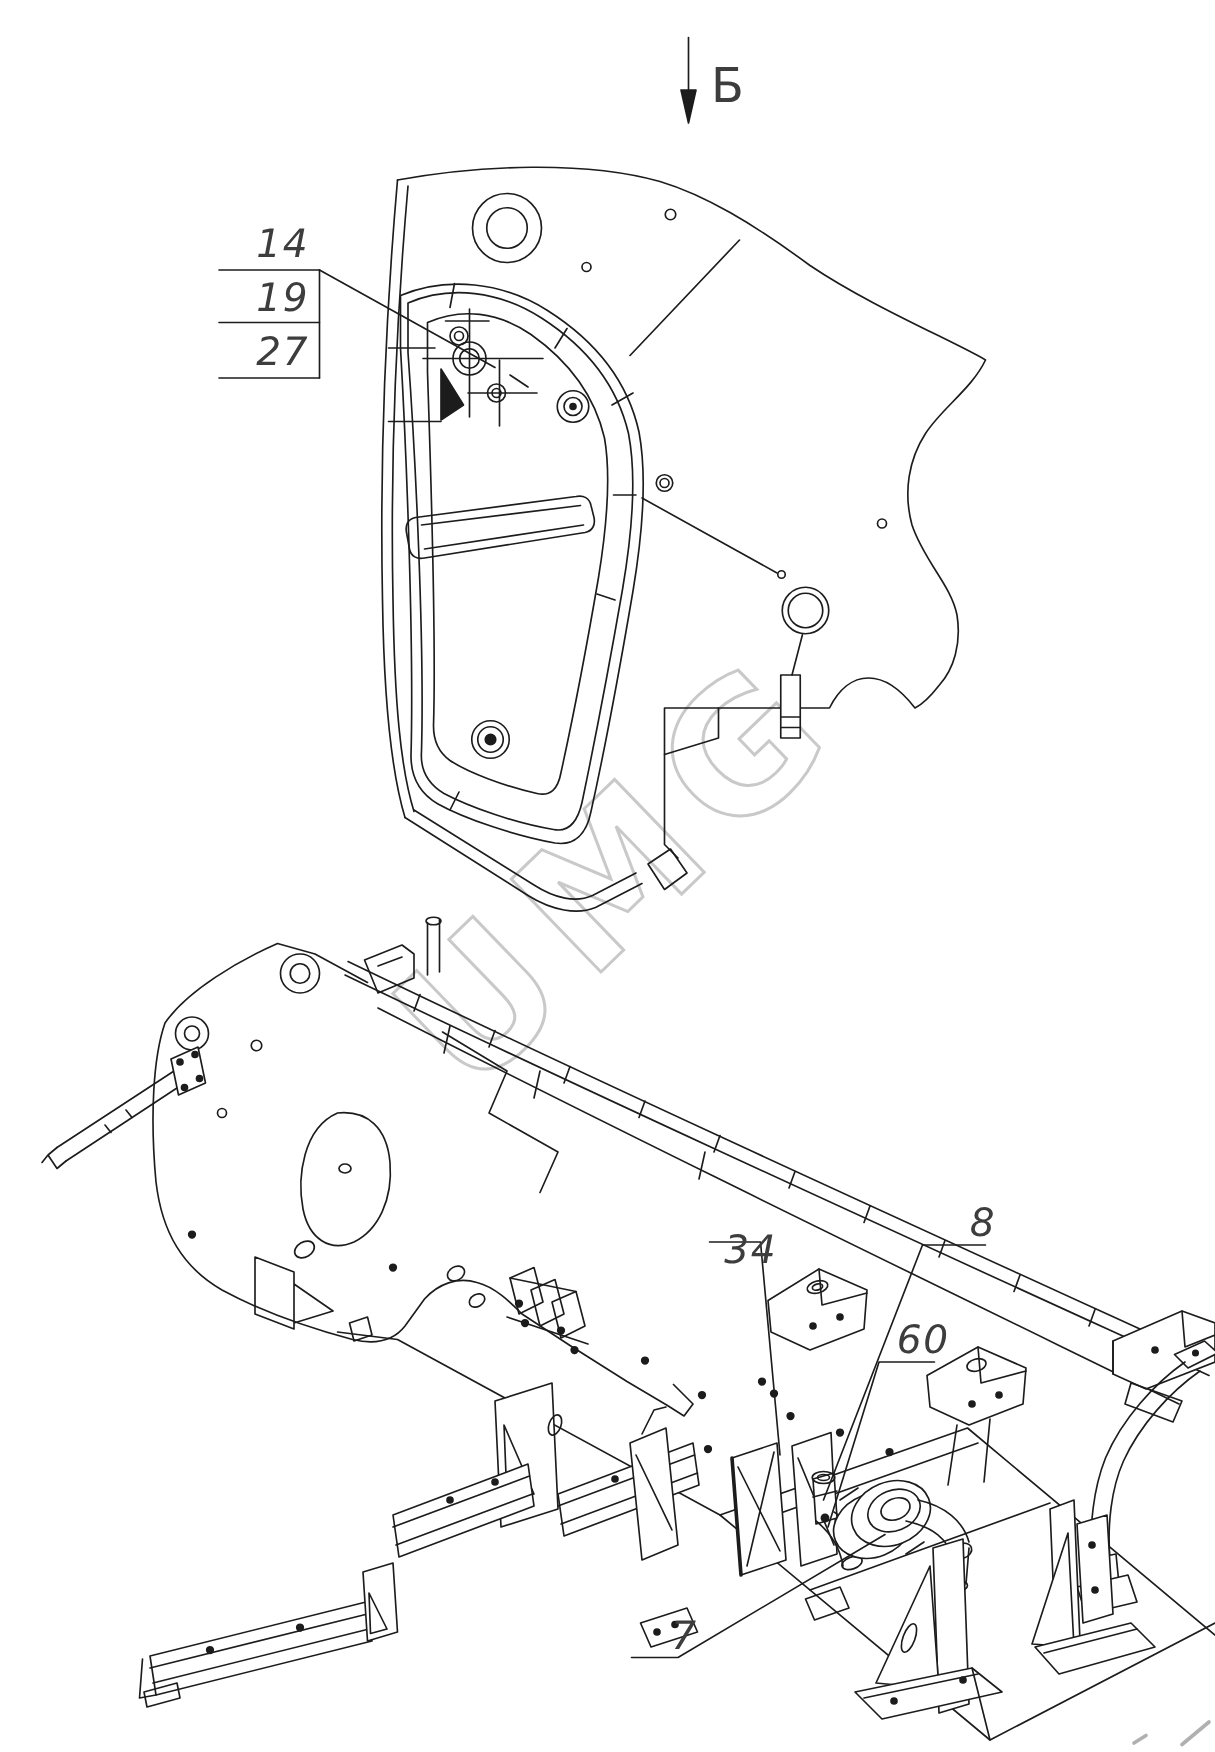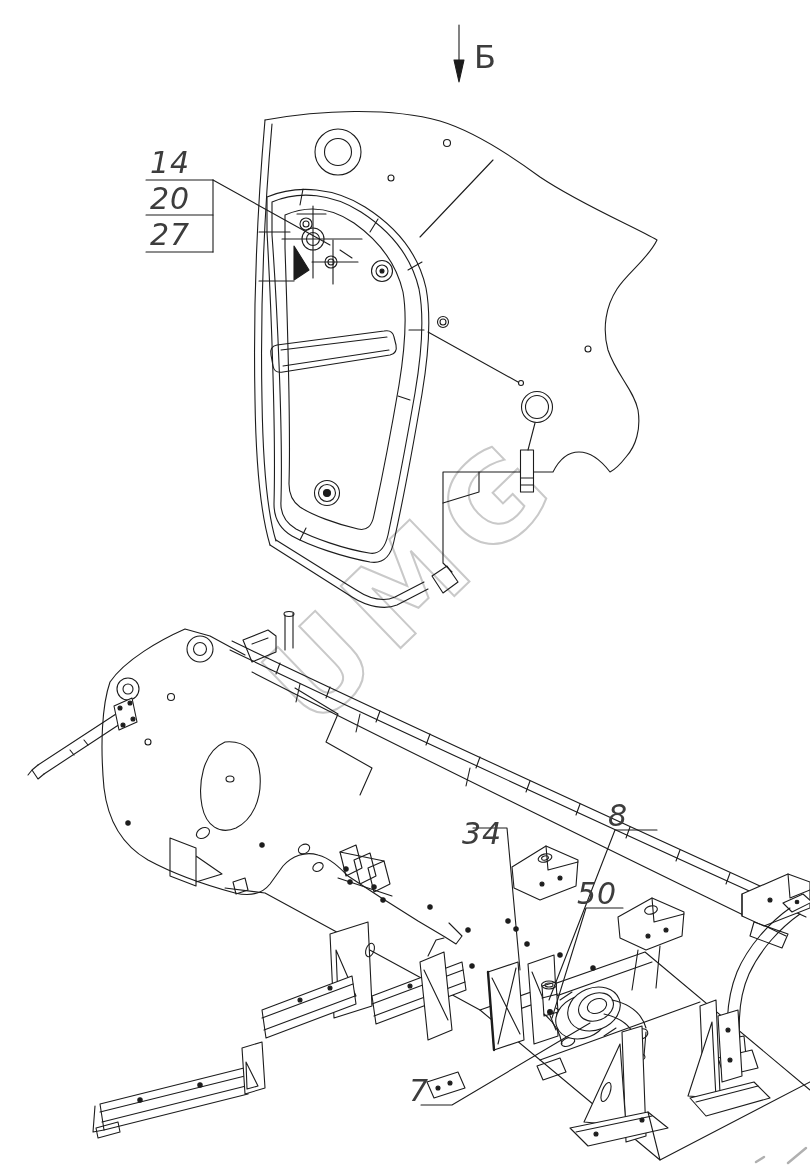--- a/index.html
+++ b/index.html
@@ -4,21 +4,21 @@
 <style>
   html,body{margin:0;padding:0;background:#e8e8e8;}
   .canvas{
     position:relative;width:810px;height:1168px;margin:0 auto;
     background:#ffffff;overflow:hidden;
     font-family:"DejaVu Sans","Liberation Sans",sans-serif;
   }
   .lineart{position:absolute;left:0;top:0;}
   .lbl{
     position:absolute;color:#3d3d3d;font-style:italic;
-    font-size:30px;line-height:28px;text-align:left;width:56px;
+    font-size:26px;line-height:28px;text-align:right;width:56px;
     letter-spacing:1px;
   }
   .view-letter{
     position:absolute;color:#3d3d3d;font-size:32px;line-height:34px;
     font-style:normal;
   }
   .watermark{
     position:absolute;left:222px;top:515px;width:380px;height:130px;
     transform:rotate(-44deg);
     font-size:118px;font-weight:700;letter-spacing:14px;
@@ -328,21 +328,21 @@
     </g>
 
     <g stroke="#b0b0b0" stroke-width="2.4">
       <path d="M 756,1162 L 764,1157 M 788,1163 L 806,1148"></path>
     </g>
   </svg>
 
   <div class="view-letter" style="left:474px;top:40px;">Б</div>
 
   <div class="lbl" style="left:150px;top:149px;">14</div>
-  <div class="lbl" style="left:150px;top:185px;">20</div>
+  <div class="lbl" style="left:150px;top:185px;">19</div>
   <div class="lbl" style="left:150px;top:221px;">27</div>
 
   <div class="lbl" style="left:462px;top:800px;margin-top:20px;">34</div>
   <div class="lbl" style="left:608px;top:802px;">8</div>
-  <div class="lbl" style="left:577px;top:880px;">50</div>
+  <div class="lbl" style="left:577px;top:880px;">60</div>
   <div class="lbl" style="left:409px;top:1077px;">7</div>
 
 </div>
 
 </body></html>

